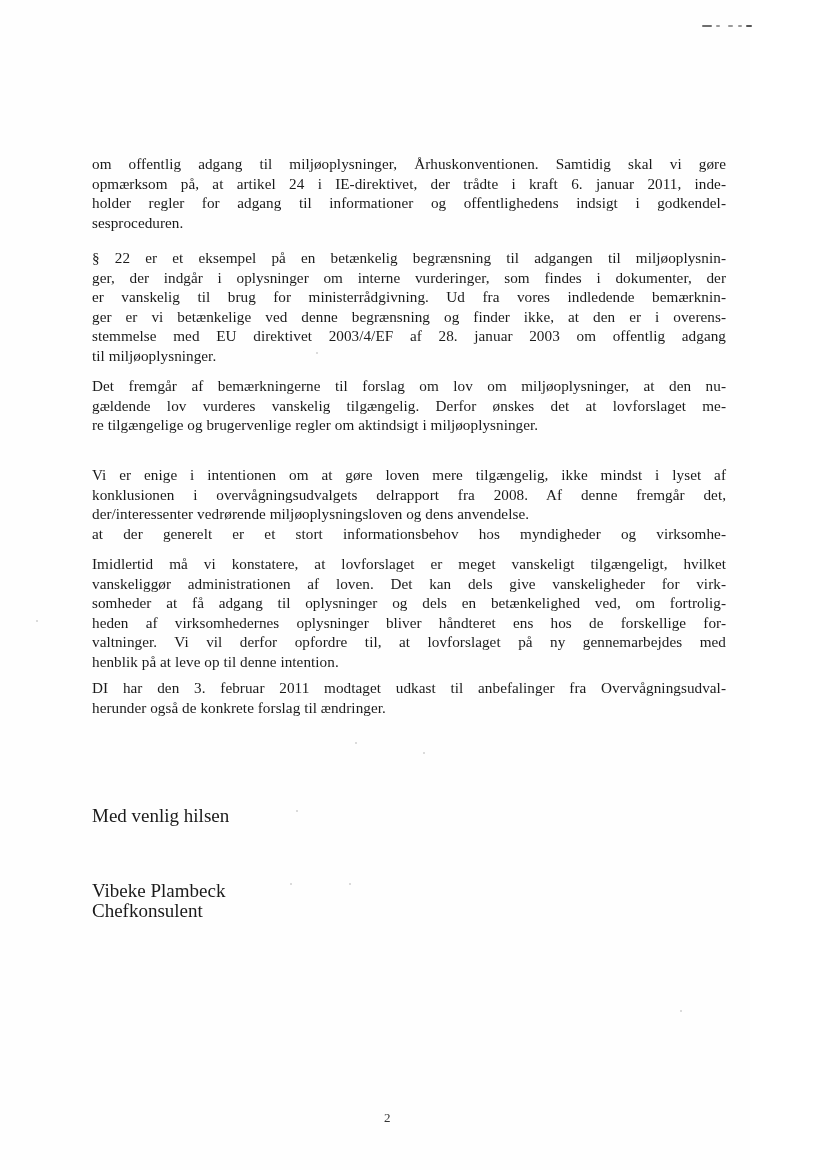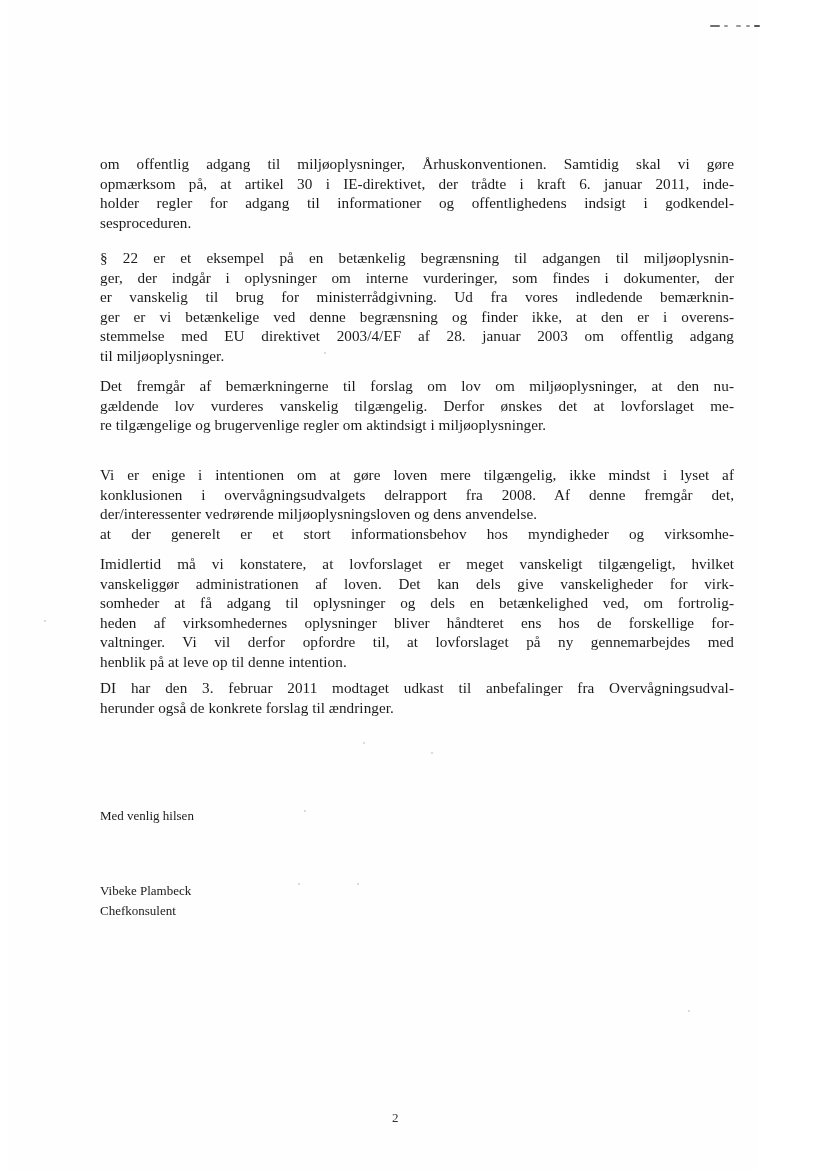--- a/index.html
+++ b/index.html
@@ -13,21 +13,20 @@
       position: relative;
       overflow: hidden;
       font-family: "Liberation Serif", "DejaVu Serif", serif;
       color: #1a1a1a;
     }
     .page {
       position: absolute;
       left: 0; top: 0;
       width: 750px; height: 1170px;
       background: #fefefe;
-      margin-left: 8px;
     }
     .scan-mark {
       position: absolute;
       left: 702px;
       top: 24px;
       width: 52px;
       height: 4px;
     }
     .scan-mark span {
       position: absolute;
@@ -60,21 +59,21 @@
     }
     #p1 { top: 154px; }
     #p2 { top: 248px; }
     #p3 { top: 376px; }
     #p4 { top: 465px; }
     #p5 { top: 554px; }
     #p6 { top: 678px; }
     .closing {
       position: absolute;
       left: 92px;
-      font-size: 13px;
+      font-size: 19px;
       line-height: 19.6px;
     }
     #greeting { top: 806px; }
     #sig-name { top: 881px; }
     #sig-title { top: 901px; }
     .page-number {
       position: absolute;
       left: 384px;
       top: 1110px;
       font-size: 13px;
@@ -95,21 +94,21 @@
   <div class="scan-mark">
     <span style="left:0;width:10px;background:#6e6e6e;"></span>
     <span style="left:14px;width:4px;"></span>
     <span style="left:26px;width:5px;"></span>
     <span style="left:36px;width:4px;"></span>
     <span style="left:44px;width:6px;background:#555;"></span>
   </div>
 
   <div class="body-text para" id="p1">
     <span class="ln">om offentlig adgang til miljøoplysninger, Århuskonventionen. Samtidig skal vi gøre</span>
-    <span class="ln">opmærksom på, at artikel 30 i IE-direktivet, der trådte i kraft 6. januar 2011, inde-</span>
+    <span class="ln">opmærksom på, at artikel 24 i IE-direktivet, der trådte i kraft 6. januar 2011, inde-</span>
     <span class="ln">holder regler for adgang til informationer og offentlighedens indsigt i godkendel-</span>
     <span class="ln last">sesproceduren.</span>
   </div>
 
   <div class="body-text para" id="p2">
     <span class="ln">§ 22 er et eksempel på en betænkelig begrænsning til adgangen til miljøoplysnin-</span>
     <span class="ln">ger, der indgår i oplysninger om interne vurderinger, som findes i dokumenter, der</span>
     <span class="ln">er vanskelig til brug for ministerrådgivning. Ud fra vores indledende bemærknin-</span>
     <span class="ln">ger er vi betænkelige ved denne begrænsning og finder ikke, at den er i overens-</span>
     <span class="ln">stemmelse med EU direktivet 2003/4/EF af 28. januar 2003 om offentlig adgang</span>

